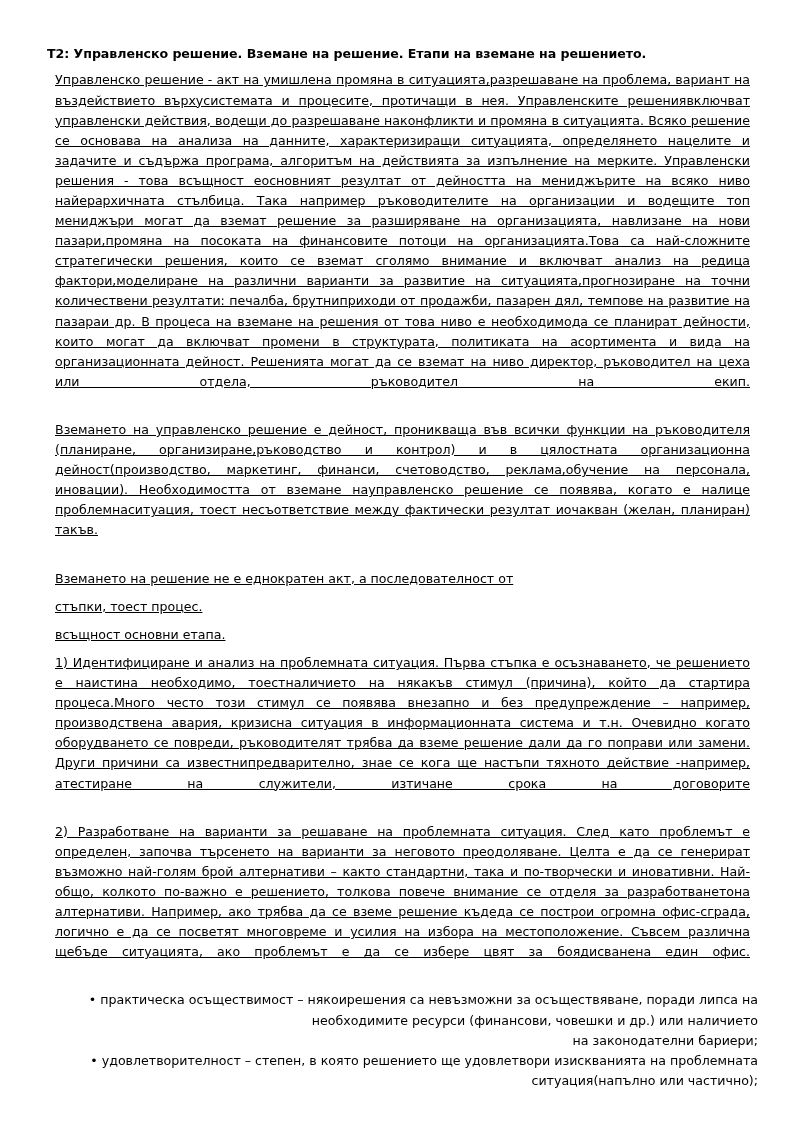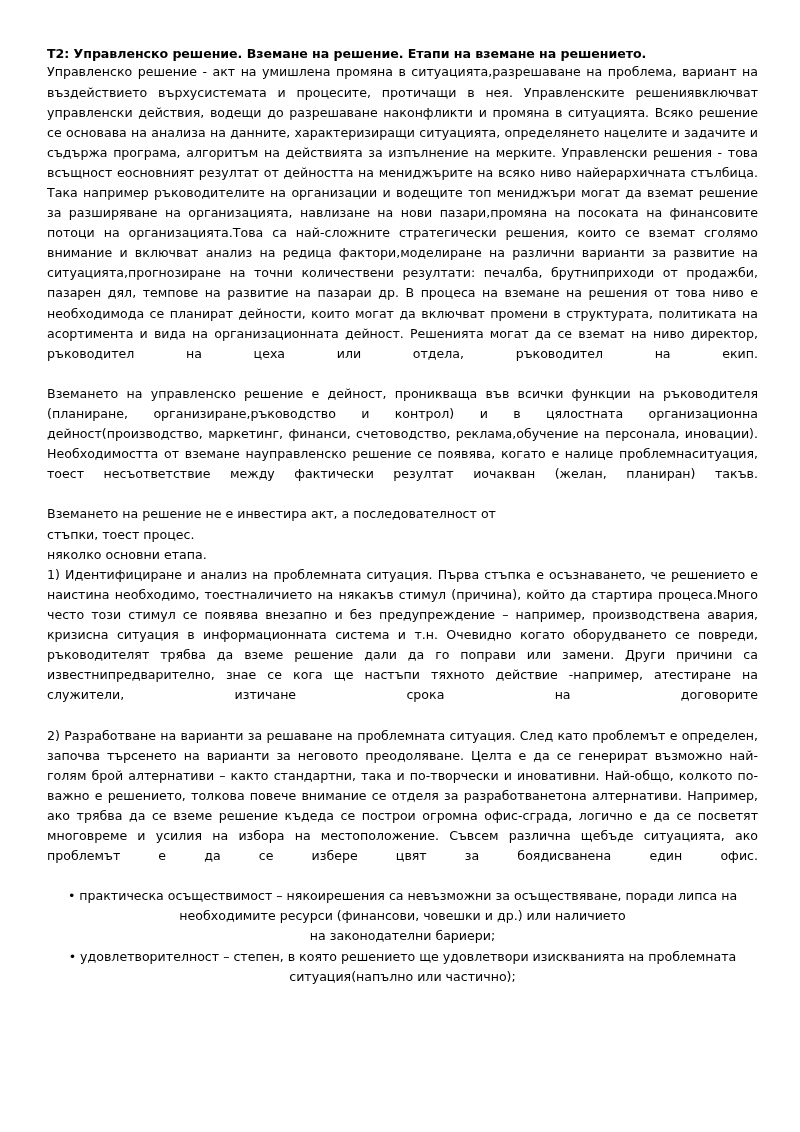--- a/index.html
+++ b/index.html
@@ -29,36 +29,37 @@
     margin: 0 0 0 0;
     letter-spacing: -0.05px;
   }
   .body-block {
     font-size: 12.6px;
     line-height: 20.1px;
     text-align: left;
     white-space: normal;
   }
   .para {
-    margin: 0;
+    margin: 8px;
     padding: 0;
     text-align: justify;
     text-justify: inter-word;
+    text-decoration: underline;
   }
   
   .para.noj {
     text-align: left;
   }
   .bullet-line {
     margin: 0;
     padding: 0;
     text-align: justify;
   }
   .bullet-line.noj {
-    text-align: center;
+    text-align: right;
   }
   
   .para::after,
   .bullet-line::after {
     content: "";
     display: inline-block;
     width: 100%;
   }
   .para.noj::after,
   .bullet-line.noj::after {
@@ -68,23 +69,23 @@
 </head>
 <body>
 
 <div class="page">
 
   <h1 class="doc-title">T2: Управленско решение. Вземане на решение. Етапи на вземане на решението.</h1>
 
   <div class="body-block" id="body-block">
       <p class="para">Управленско решение - акт на умишлена промяна в ситуацията,разрешаване на проблема, вариант на въздействието върхусистемата и процесите, протичащи в нея. Управленските решениявключват управленски действия, водещи до разрешаване наконфликти и промяна в ситуацията. Всяко решение се основава на анализа на данните, характеризиращи ситуацията, определянето нацелите и задачите и съдържа програма, алгоритъм на действията за изпълнение на мерките. Управленски решения - това всъщност еосновният резултат от дейността на мениджърите на всяко ниво найерархичната стълбица. Така например ръководителите на организации и водещите топ мениджъри могат да вземат решение за разширяване на организацията, навлизане на нови пазари,промяна на посоката на финансовите потоци на организацията.Това са най-сложните стратегически решения, които се вземат сголямо внимание и включват анализ на редица фактори,моделиране на различни варианти за развитие на ситуацията,прогнозиране на точни количествени резултати: печалба, брутниприходи от продажби, пазарен дял, темпове на развитие на пазараи др. В процеса на вземане на решения от това ниво е необходимода се планират дейности, които могат да включват промени в структурата, политиката на асортимента и вида на организационната дейност. Решенията могат да се вземат на ниво директор, ръководител на цеха или отдела, ръководител на екип.</p>
       <p class="para">Вземането на управленско решение е дейност, проникваща във всички функции на ръководителя (планиране, организиране,ръководство и контрол) и в цялостната организационна дейност(производство, маркетинг, финанси, счетоводство, реклама,обучение на персонала, иновации). Необходимостта от вземане науправленско решение се появява, когато е налице проблемнаситуация, тоест несъответствие между фактически резултат иочакван (желан, планиран) такъв.</p>
-      <p class="para noj">Вземането на решение не е инвестира акт, а последователност от</p>
+      <p class="para noj">Вземането на решение не е еднократен акт, а последователност от</p>
       <p class="para noj">стъпки, тоест процес.</p>
-      <p class="para noj">няколко основни етапа.</p>
+      <p class="para noj">всъщност основни етапа.</p>
       <p class="para">1) Идентифициране и анализ на проблемната ситуация. Първа стъпка е осъзнаването, че решението е наистина необходимо, тоестналичието на някакъв стимул (причина), който да стартира процеса.Много често този стимул се появява внезапно и без предупреждение – например, производствена авария, кризисна ситуация в информационната система и т.н. Очевидно когато оборудването се повреди, ръководителят трябва да вземе решение дали да го поправи или замени. Други причини са известнипредварително, знае се кога ще настъпи тяхното действие -например, атестиране на служители, изтичане срока на договорите</p>
       <p class="para">2) Разработване на варианти за решаване на проблемната ситуация. След като проблемът е определен, започва търсенето на варианти за неговото преодоляване. Целта е да се генерират възможно най-голям брой алтернативи – както стандартни, така и по-творчески и иновативни. Най-общо, колкото по-важно е решението, толкова повече внимание се отделя за разработванетона алтернативи. Например, ако трябва да се вземе решение къдеда се построи огромна офис-сграда, логично е да се посветят многовреме и усилия на избора на местоположение. Съвсем различна щебъде ситуацията, ако проблемът е да се избере цвят за боядисванена един офис.</p>
       <p class="bullet-line noj">• практическа осъществимост – някоирешения са невъзможни за осъществяване, поради липса на необходимите ресурси (финансови, човешки и др.) или наличието</p>
       <p class="bullet-line noj">на законодателни бариери;</p>
       <p class="bullet-line noj">• удовлетворителност – степен, в която решението ще удовлетвори изискванията на проблемната ситуация(напълно или частично);</p>
     </div>
 
 </div>
 
 </body></html>

